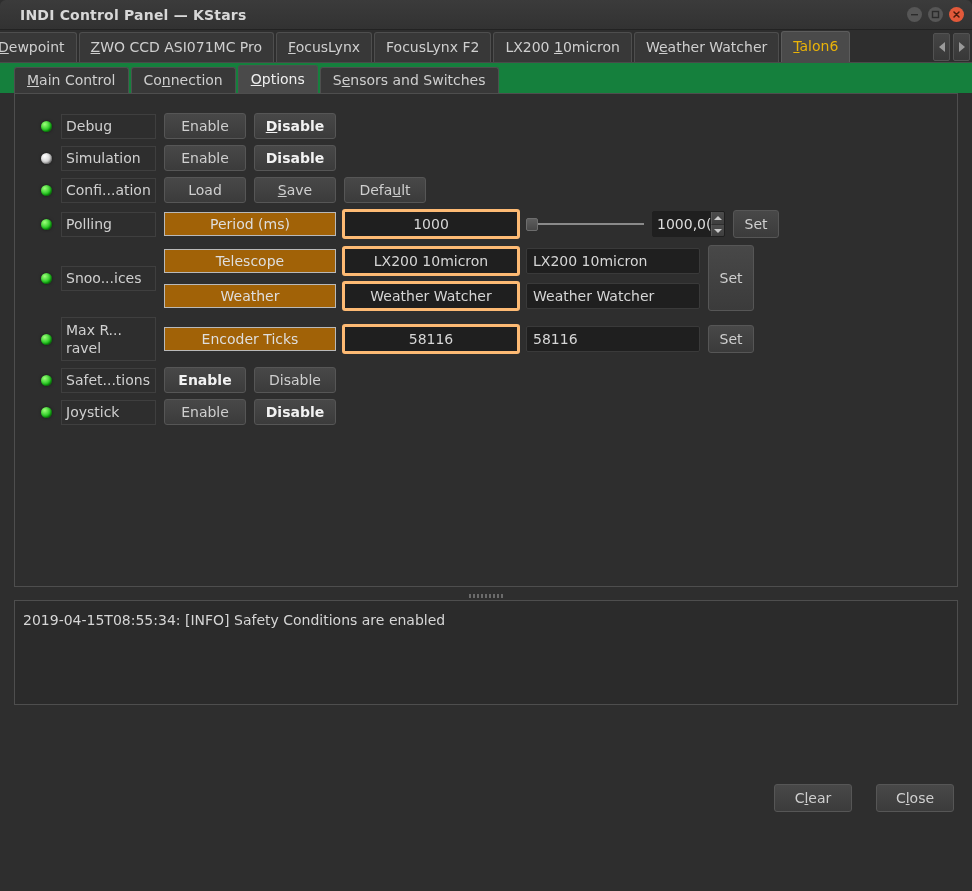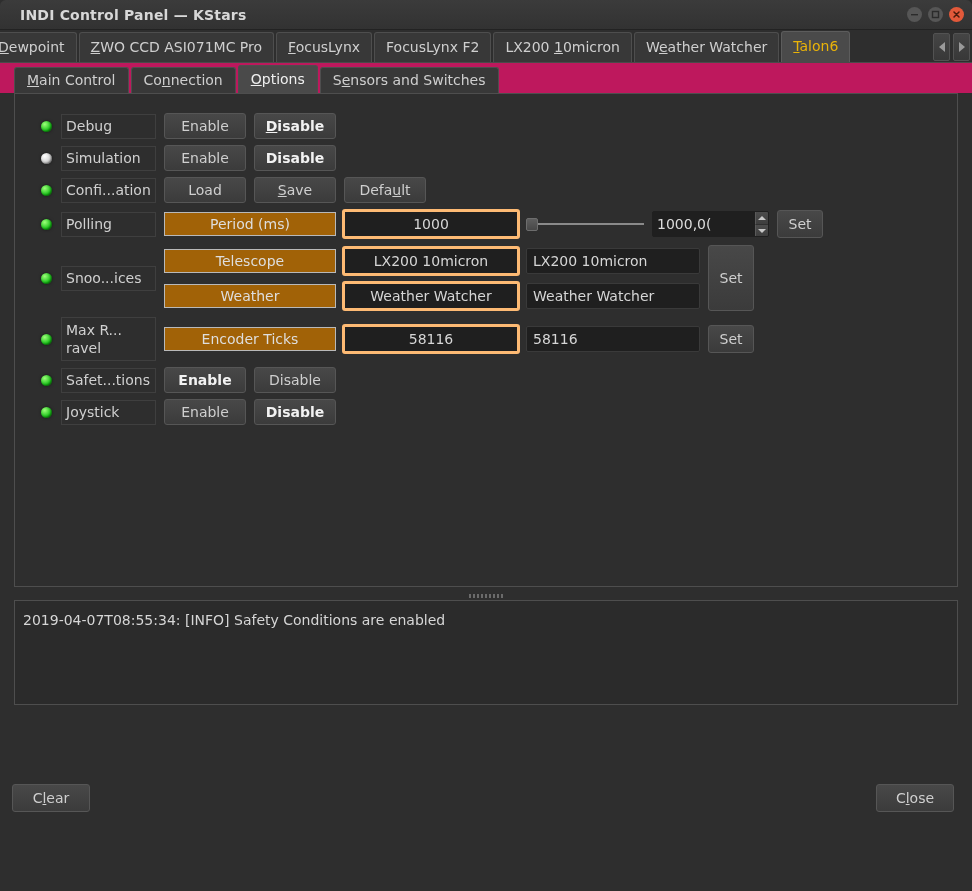--- a/index.html
+++ b/index.html
@@ -83,21 +83,21 @@
     border-top: 5px solid transparent; border-bottom: 5px solid transparent;
   }
   .arrow-l { border-right: 6px solid #9a9a9a; }
   .arrow-r { border-left: 6px solid #9a9a9a; }
 
   
   .subtabbar {
     flex: 0 0 30px; height: 30px;
     display: flex; align-items: flex-end;
     padding-left: 14px;
-    background: #be185d;
+    background: #15803d;
   }
   .subtab {
     height: 26px; line-height: 24px;
     padding: 0 12px; margin-right: 2px;
     background: #383838;
     border: 1px solid #4e4e4e; border-bottom: none;
     border-top-left-radius: 3px; border-top-right-radius: 3px;
     color: #cfcfcf; font-size: 14px; white-space: nowrap;
   }
   .subtab.active { background: #4a4a4a; color: #efefef; height: 28px; line-height: 26px; }
@@ -184,21 +184,21 @@
   .slider .handle {
     position: absolute; left: 0; top: 5px;
     width: 12px; height: 13px;
     background: linear-gradient(#5e5e5e, #484848);
     border: 1px solid #6d6d6d; border-radius: 2px;
   }
   
   .spin {
     display: flex; align-items: stretch;
     background: #1f1f1f; border: 1px solid #1f1f1f; border-radius: 2px;
-    margin-right: 8px; overflow: hidden; gap: 44px;
+    margin-right: 8px; overflow: hidden;
   }
   .spin .sval {
     width: 58px; color: #dcdcdc; font-size: 14px;
     padding: 4px 2px 4px 4px; text-align: right; white-space: nowrap; overflow: hidden;
   }
   .spin .sbtns { display: flex; flex-direction: column; width: 13px; }
   .spin .sbtn {
     flex: 1 1 50%;
     background: linear-gradient(#4c4c4c, #3e3e3e);
     border-left: 1px solid #5a5a5a;
@@ -223,23 +223,24 @@
     background: #2b2b2b;
     border: 1px solid #4e4e4e;
     color: #d6d6d6; font-size: 14px;
     padding: 10px 8px;
   }
   .logline { line-height: 18px; }
 
   
   .footer {
     flex: 1 1 auto;
-    display: flex; align-items: center; justify-content: space-between;
+    display: flex; align-items: center; justify-content: flex-end;
     padding: 0 18px 0 0;
     background: #2e2e2e;
+    gap: 12px;
   }
   .footer .btn { min-width: 78px; margin-right: 0; margin-left: 12px; padding: 5px 12px; }
 
   .acc { text-decoration: underline; }
 </style>
 </head>
 <body>
 
 <div class="window">
 
@@ -399,21 +400,21 @@
     </div>
 
 
   </div>
 
   <div class="splitter">
     <div class="grip"></div>
   </div>
 
   <div class="logpane">
-    <div class="logline">2019-04-07T08:55:34: [INFO] Safety Conditions are enabled</div>
+    <div class="logline">2019-04-15T08:55:34: [INFO] Safety Conditions are enabled</div>
   </div>
 
   <div class="footer">
     <div class="btn">C<span class="acc">l</span>ear</div>
     <div class="btn">C<span class="acc">l</span>ose</div>
   </div>
 
 </div>
 
 </body></html>

